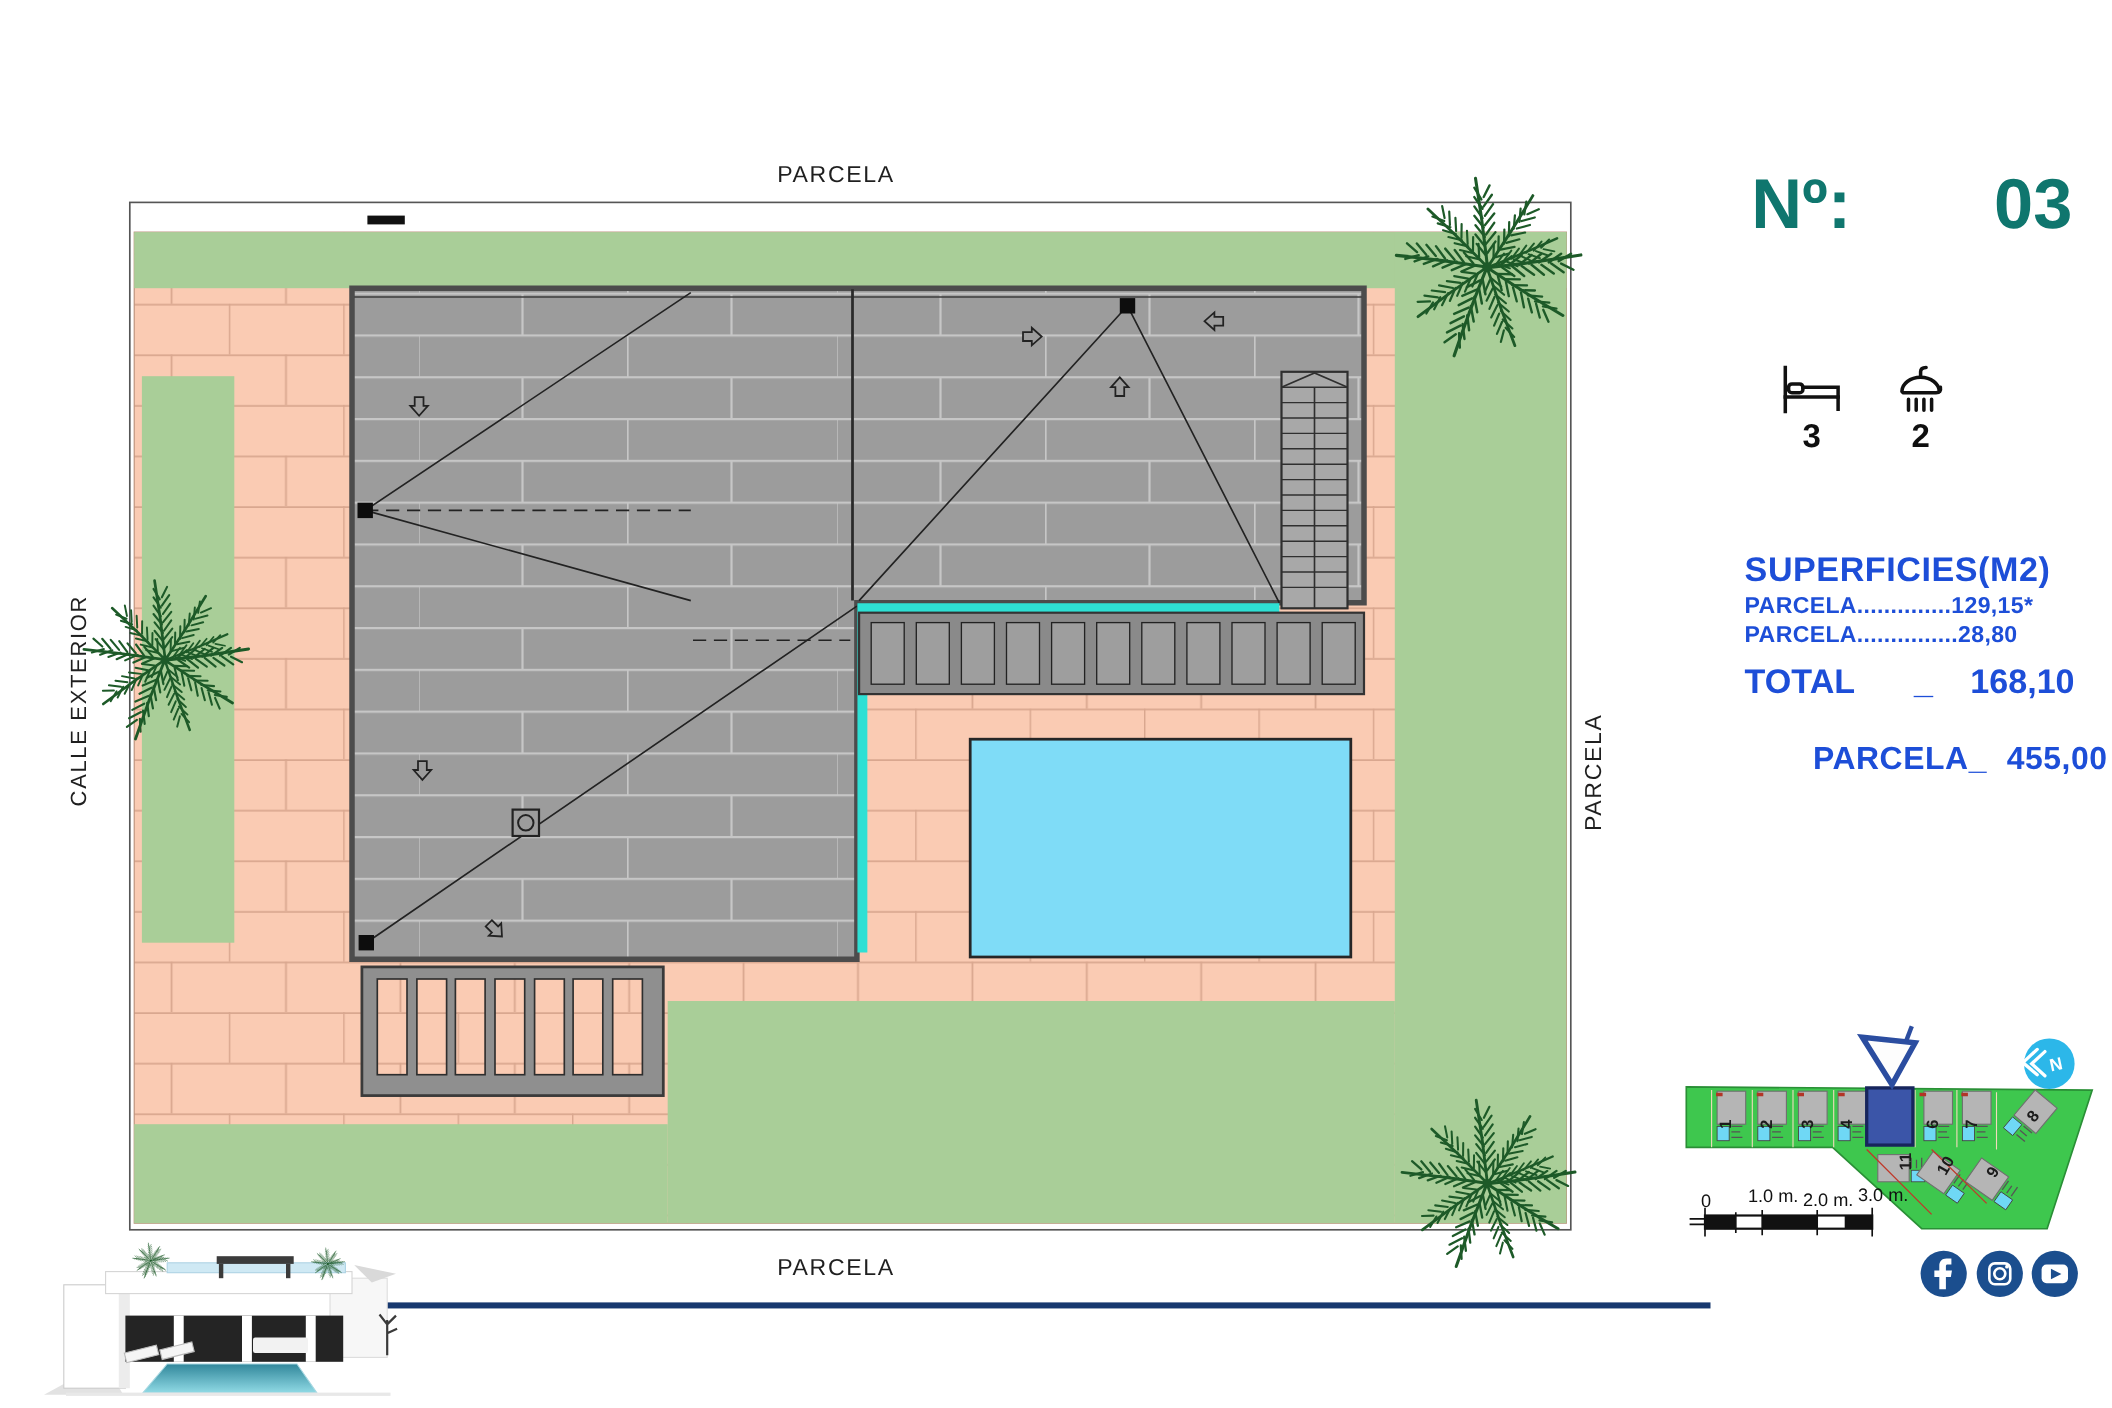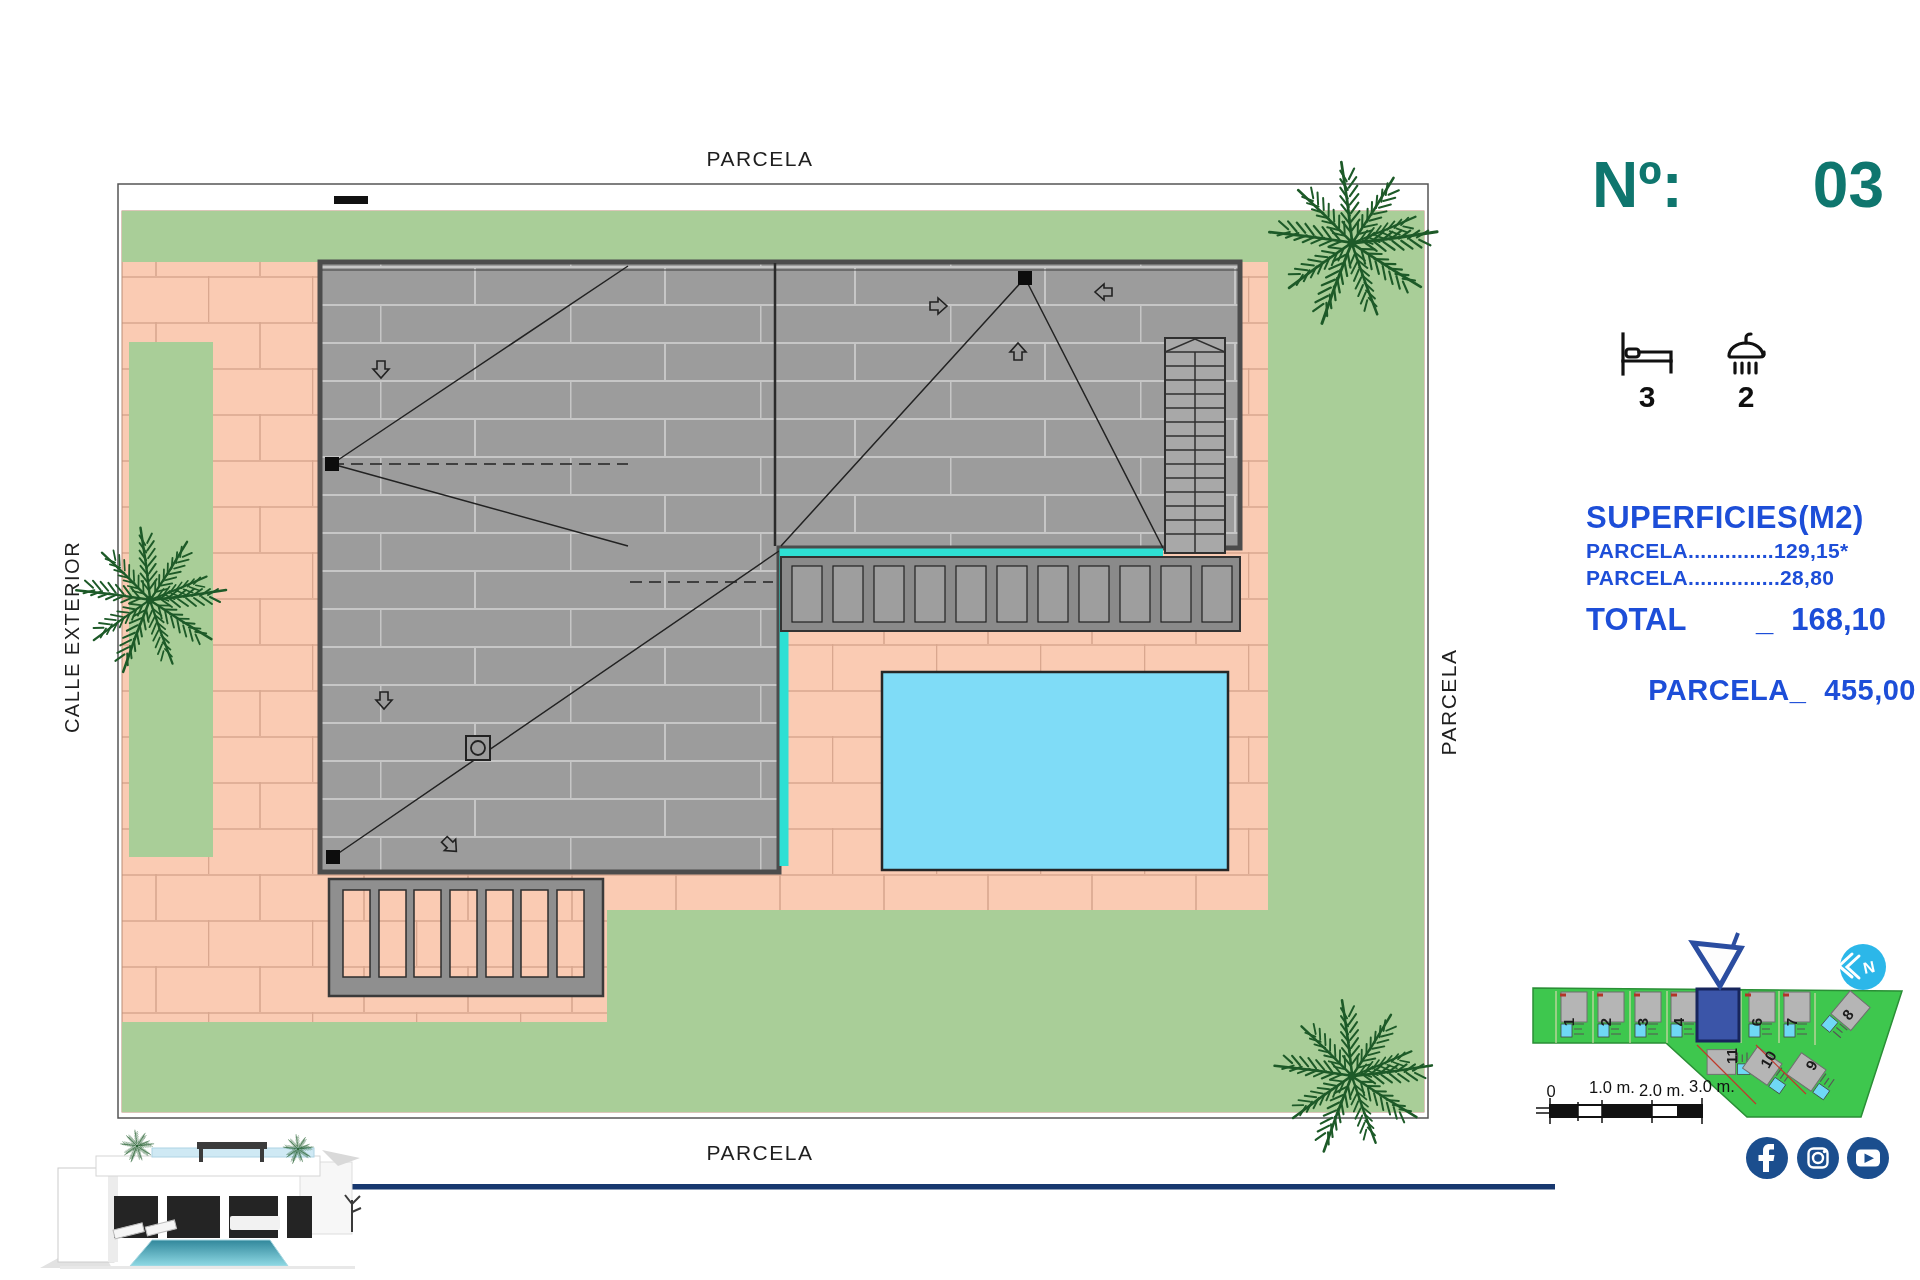--- a/index.html
+++ b/index.html
@@ -12,21 +12,21 @@
   #lblLeft{left:72px;top:637px;transform:translate(-50%,-50%) rotate(-90deg);white-space:nowrap;font-size:20px;}
   #lblRight{left:1449px;top:702px;transform:translate(-50%,-50%) rotate(-90deg);white-space:nowrap;}
   #numRow{position:absolute;left:1592px;top:148px;width:292px;display:flex;justify-content:space-between;
           font-weight:700;font-size:64px;color:#0f766e;}
   #features{position:absolute;left:1618px;top:330px;display:flex;gap:44px;}
   .feat{display:flex;flex-direction:column;align-items:center;gap:2px;color:#0f0f0f;}
   .feat .num{font-weight:800;font-size:30px;}
   #surfaces{position:absolute;left:1586px;top:500px;color:#1d4ed8;width:330px;}
   .surf-title{font-size:31px;font-weight:700;letter-spacing:.5px;}
   .s-row{font-size:21px;font-weight:700;margin-top:3px;letter-spacing:.3px;white-space:nowrap;}
-  .total-row{display:flex;width:300px;margin-top:12px;font-size:31px;font-weight:700;align-items:center;}
+  .total-row{display:flex;width:300px;margin-top:12px;font-size:31px;font-weight:700;align-items:center;gap:16px;}
   .total-row .sep{margin-left:auto;margin-right:18px;}
   .big-row{display:flex;gap:18px;font-size:29px;font-weight:700;letter-spacing:.5px;justify-content:flex-end;}
   #parcelaRow{margin-top:36px;}
   #solariumRow{margin-top:12px;}
 </style>
 </head>
 <body>
 
 <div id="stage">
 

